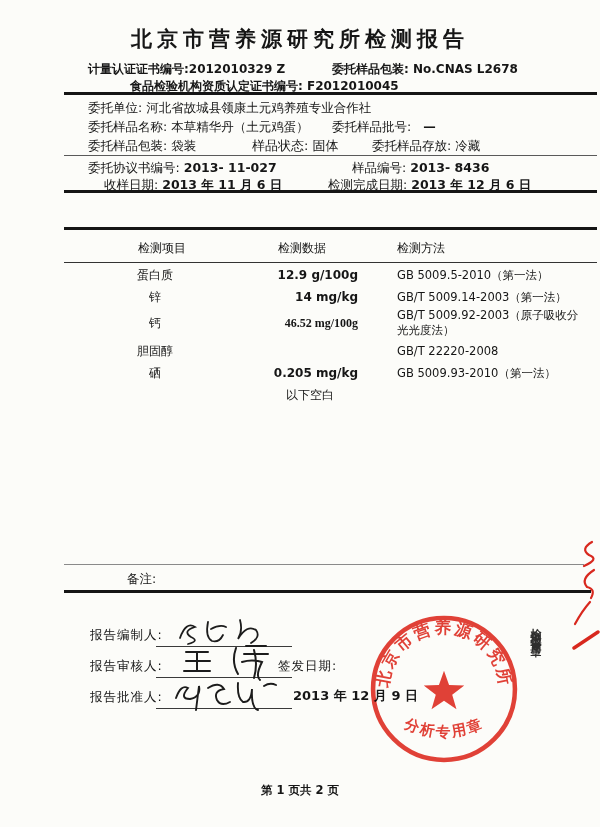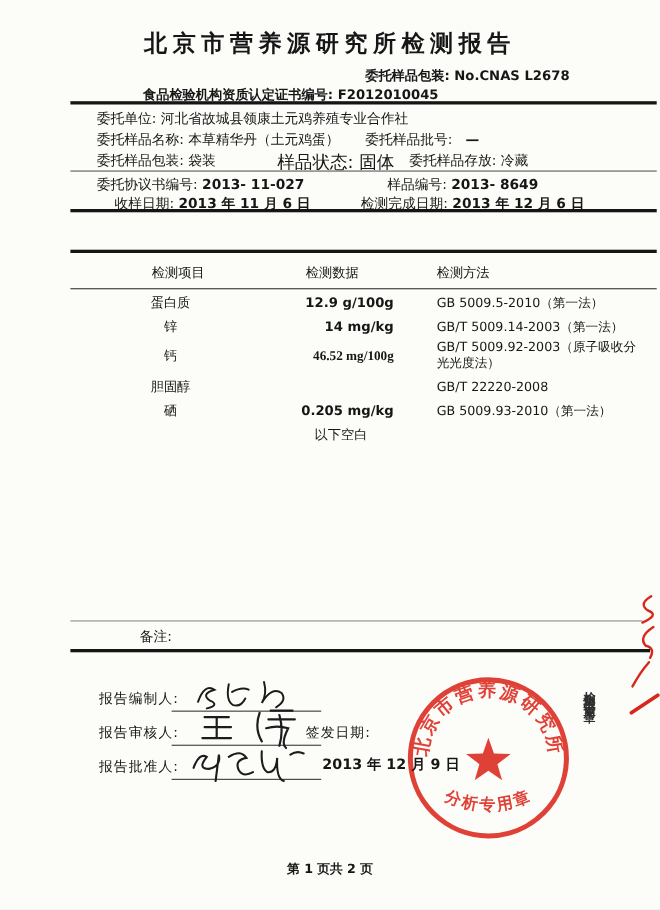--- a/index.html
+++ b/index.html
@@ -29,56 +29,57 @@
   }
   .red-marks{position:absolute; left:556px; top:536px;}
   .footer-text{font-size:11.5px; font-weight:600;}
 </style>
 </head>
 <body>
 
 <div class="page">
 
   <div class="t ctr report-title" style="top:26px;">北京市营养源研究所检测报告</div>
+  <div class="t b" style="top:62px; left:88px; font-size:12px;">计量认证证书编号:2012010329 Z</div>
   <div class="t b" style="top:62px; left:332px; font-size:12px;">委托样品包装: No.CNAS L2678</div>
   <div class="t b" style="top:79px; left:130px; font-size:12px;">食品检验机构资质认定证书编号: F2012010045</div>
   <div class="hr" style="top:92px; left:64px; width:533px; height:3px;"></div>
 
   <div class="t" style="top:100px; left:88px; font-size:12.5px;">
     <span>委托单位:</span>
     <span>河北省故城县领康土元鸡养殖专业合作社</span>
   </div>
   <div class="t" style="top:119px; left:88px; font-size:12.5px;">
     <span>委托样品名称:</span>
     <span>本草精华丹（土元鸡蛋）</span>
   </div>
   <div class="t" style="top:119px; left:332px; font-size:12.5px;">
     <span>委托样品批号:</span>&nbsp;&nbsp;
     <span class="b">—</span>
   </div>
   <div class="t" style="top:138px; left:88px; font-size:12.5px;">
     <span>委托样品包装:</span>
     <span>袋装</span>
   </div>
-  <div class="t" style="top:138px; left:252px; font-size:16px;">
+  <div class="t" style="top:138px; left:252px; font-size:13px;">
     <span>样品状态:</span>
     <span>固体</span>
   </div>
   <div class="t" style="top:138px; left:372px; font-size:12.5px;">
     <span>委托样品存放:</span>
     <span>冷藏</span>
   </div>
   <div class="hr-thin" style="top:155px; left:64px; width:533px; height:1px;"></div>
   <div class="t" style="top:160px; left:88px; font-size:12.5px;">
     <span>委托协议书编号:</span>
     <span class="b">2013- 11-027</span>
   </div>
   <div class="t" style="top:160px; left:352px; font-size:12.5px;">
     <span>样品编号:</span>
-    <span class="b">2013- 8649</span>
+    <span class="b">2013- 8436</span>
   </div>
   <div class="t" style="top:177px; left:104px; font-size:12.5px;">
     <span>收样日期:</span>
     <span class="b">2013 年 11 月 6 日</span>
   </div>
   <div class="t" style="top:177px; left:328px; font-size:12.5px;">
     <span>检测完成日期:</span>
     <span class="b">2013 年 12 月 6 日</span>
   </div>
   <div class="hr" style="top:190px; left:64px; width:533px; height:3px;"></div>

